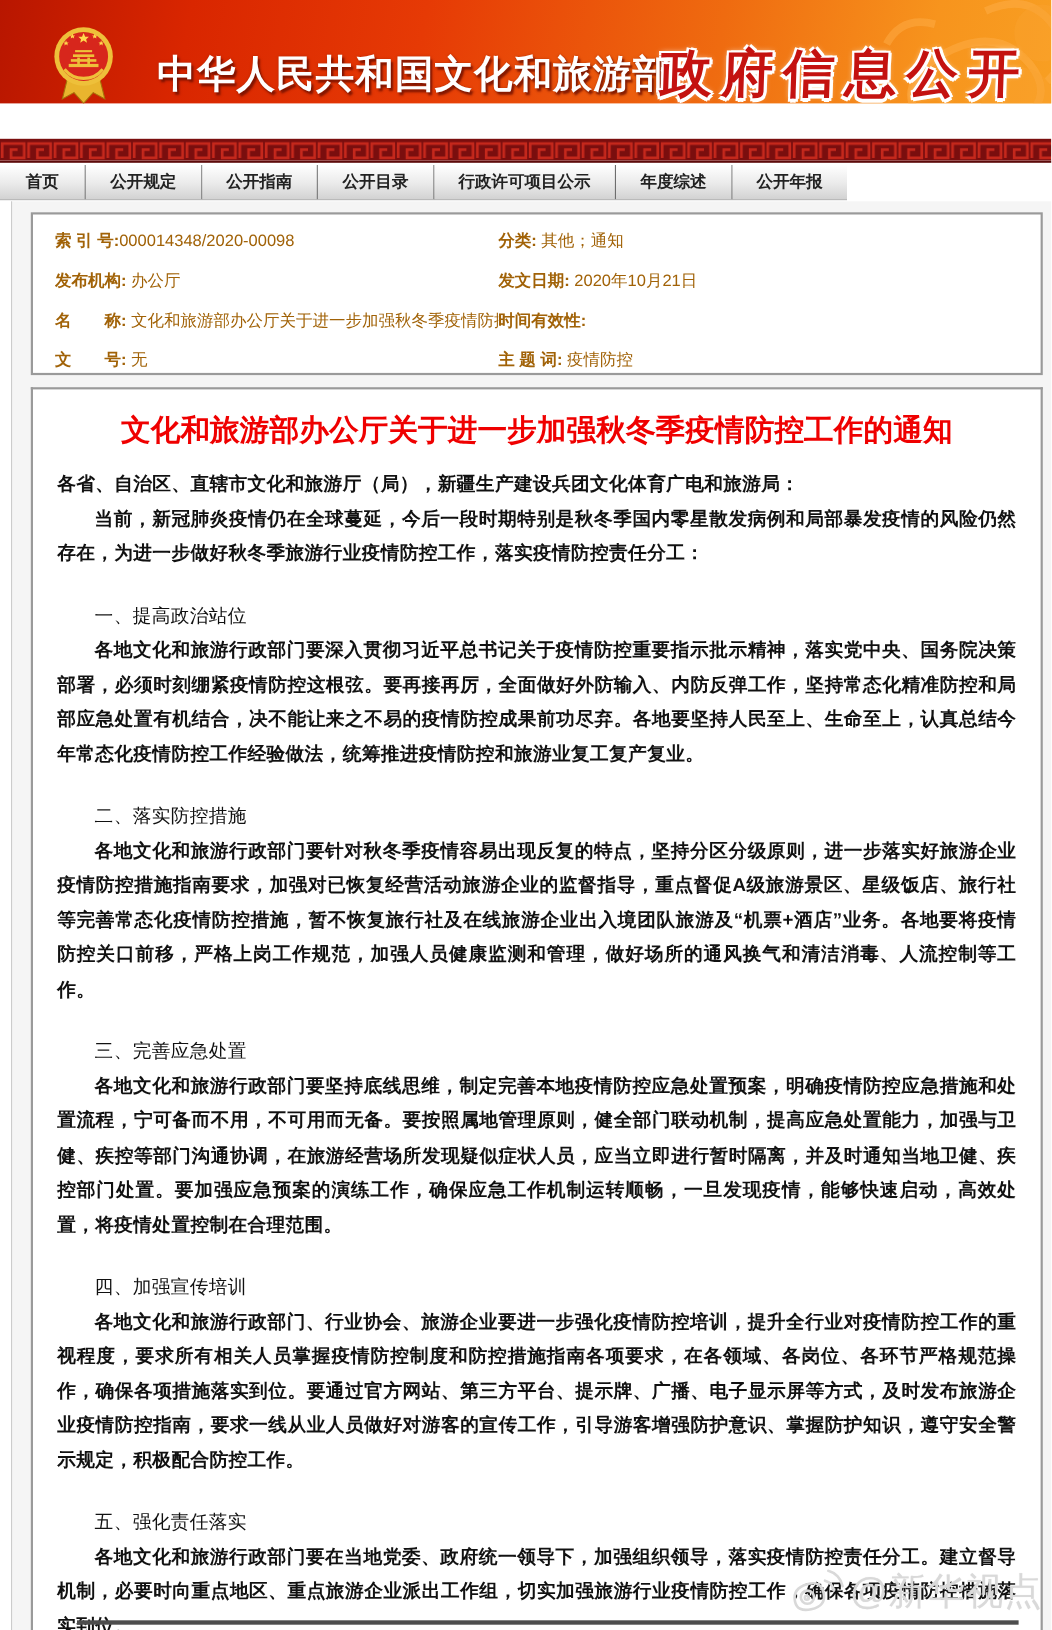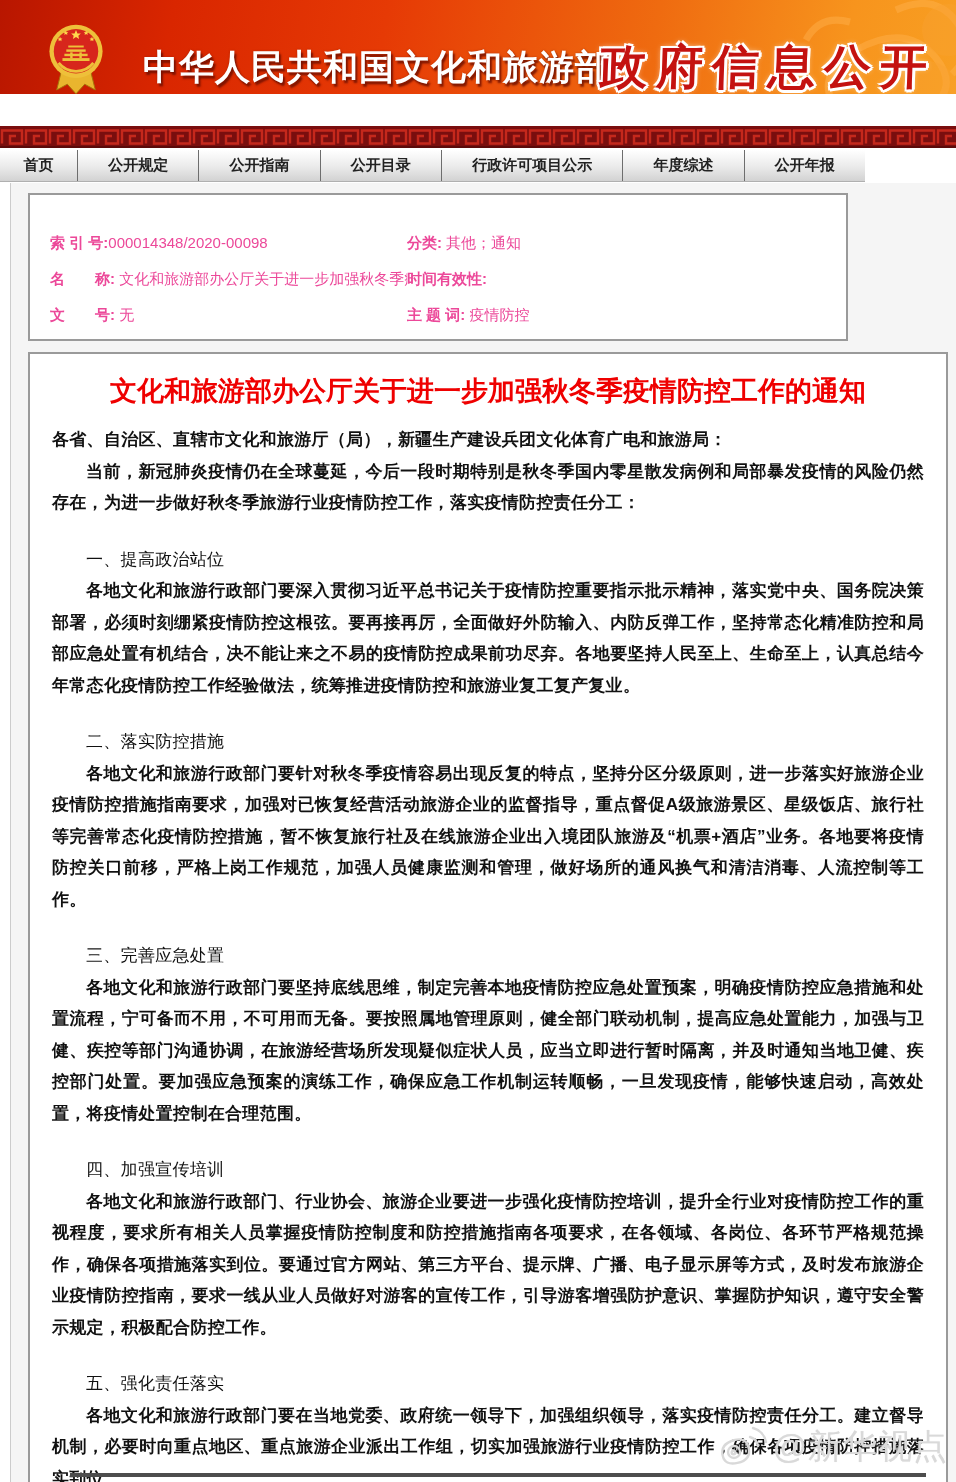--- a/index.html
+++ b/index.html
@@ -16,35 +16,35 @@
   .ministry-title { position:absolute; left:143px; top:44px; font-size:35px; font-weight:bold; color:#ffffff;
     letter-spacing:1px; text-shadow:2px 3px 2px rgba(110,15,0,.85), 0 0 2px rgba(140,30,0,.6); white-space:nowrap; }
   .gov-open-title { position:absolute; left:600px; top:36px; font-size:47px; font-weight:bold; color:#c41210;
     letter-spacing:9px; white-space:nowrap; transform:skewX(-2deg);
     text-shadow:-2px -2px 0 #fff, 2px -2px 0 #fff, -2px 2px 0 #fff, 2px 2px 0 #fff, 0 3px 0 #fff, 3px 0 0 #fff, 0 0 6px rgba(255,255,255,.9); }
 
   
   .pattern-strip { position:absolute; left:0; top:126px; width:956px; height:22px; border-bottom:2px solid #5c0a0a; }
 
   
-  .nav { position:absolute; left:0; top:150px; width:865px; height:32px; display:flex;
+  .nav { position:absolute; left:0; top:150px; width:770px; height:32px; display:flex;
     background:linear-gradient(#ffffff,#ececec 55%,#cfcfcf); border-bottom:1px solid #b0b0b0; }
   .nav-item { flex:1 1 auto; display:flex; align-items:center; justify-content:center;
     font-size:15px; font-weight:bold; color:#222; border-right:1px solid #6d6d6d; cursor:pointer;
     background:linear-gradient(#ffffff,#eaeaea 55%,#d2d2d2); white-space:nowrap; }
   .nav-item:last-child { border-right:none; }
   .nav-item.home { flex:0 0 78px; }
 
   
   .column-bg { position:absolute; left:10px; top:183px; width:946px; height:1299px; background:#f5f5f5;
     border-left:1px solid #cccccc; }
 
   
-  .meta-box { position:absolute; left:28px; top:193px; width:820px; height:148px; background:#ffffff;
-    border:2px solid #9a9a9a; padding:30px 20px 0 20px; color:#ec4899; font-size:15px; }
+  .meta-box { position:absolute; left:28px; top:193px; width:920px; height:148px; background:#ffffff;
+    border:2px solid #9a9a9a; padding:7px 20px 0 20px; color:#a16207; font-size:15px; }
   .meta-row { display:grid; grid-template-columns:46% 54%; height:36px; line-height:36px; white-space:nowrap; overflow:hidden; }
   .meta-label { font-weight:bold; }
   .meta-cell { overflow:hidden; text-overflow:clip; white-space:nowrap; }
 
   
   .doc-box { position:absolute; left:28px; top:352px; width:920px; height:1130px; background:#ffffff;
     border:2px solid #9a9a9a; border-bottom:none; padding:20px 22px 0 22px; color:#111; }
   .doc-title { text-align:center; color:#ef0000; font-size:27px; font-weight:bold; line-height:34px; margin-bottom:16px; }
   .doc-body { font-size:17px; line-height:31.5px; font-weight:bold; text-align:justify; letter-spacing:.3px; }
   .para { text-indent:2em; }
@@ -139,20 +139,24 @@
   </div>
 
   <div class="column-bg"></div>
 
   <div class="meta-box">
     <div class="meta-row">
       <div class="meta-cell"><span class="meta-label">索 引 号:</span><span>000014348/2020-00098</span></div>
       <div class="meta-cell"><span class="meta-label">分类:</span><span> 其他；通知</span></div>
     </div>
     <div class="meta-row">
+      <div class="meta-cell"><span class="meta-label">发布机构:</span><span> 办公厅</span></div>
+      <div class="meta-cell"><span class="meta-label">发文日期:</span><span> 2020年10月21日</span></div>
+    </div>
+    <div class="meta-row">
       <div class="meta-cell"><span class="meta-label">名　　称:</span><span> 文化和旅游部办公厅关于进一步加强秋冬季疫情防控工作的通知</span></div>
       <div class="meta-cell"><span class="meta-label">时间有效性:</span><span></span></div>
     </div>
     <div class="meta-row">
       <div class="meta-cell"><span class="meta-label">文　　号:</span><span> 无</span></div>
       <div class="meta-cell"><span class="meta-label">主 题 词:</span><span> 疫情防控</span></div>
     </div>
   </div>
 
   <div class="doc-box">

